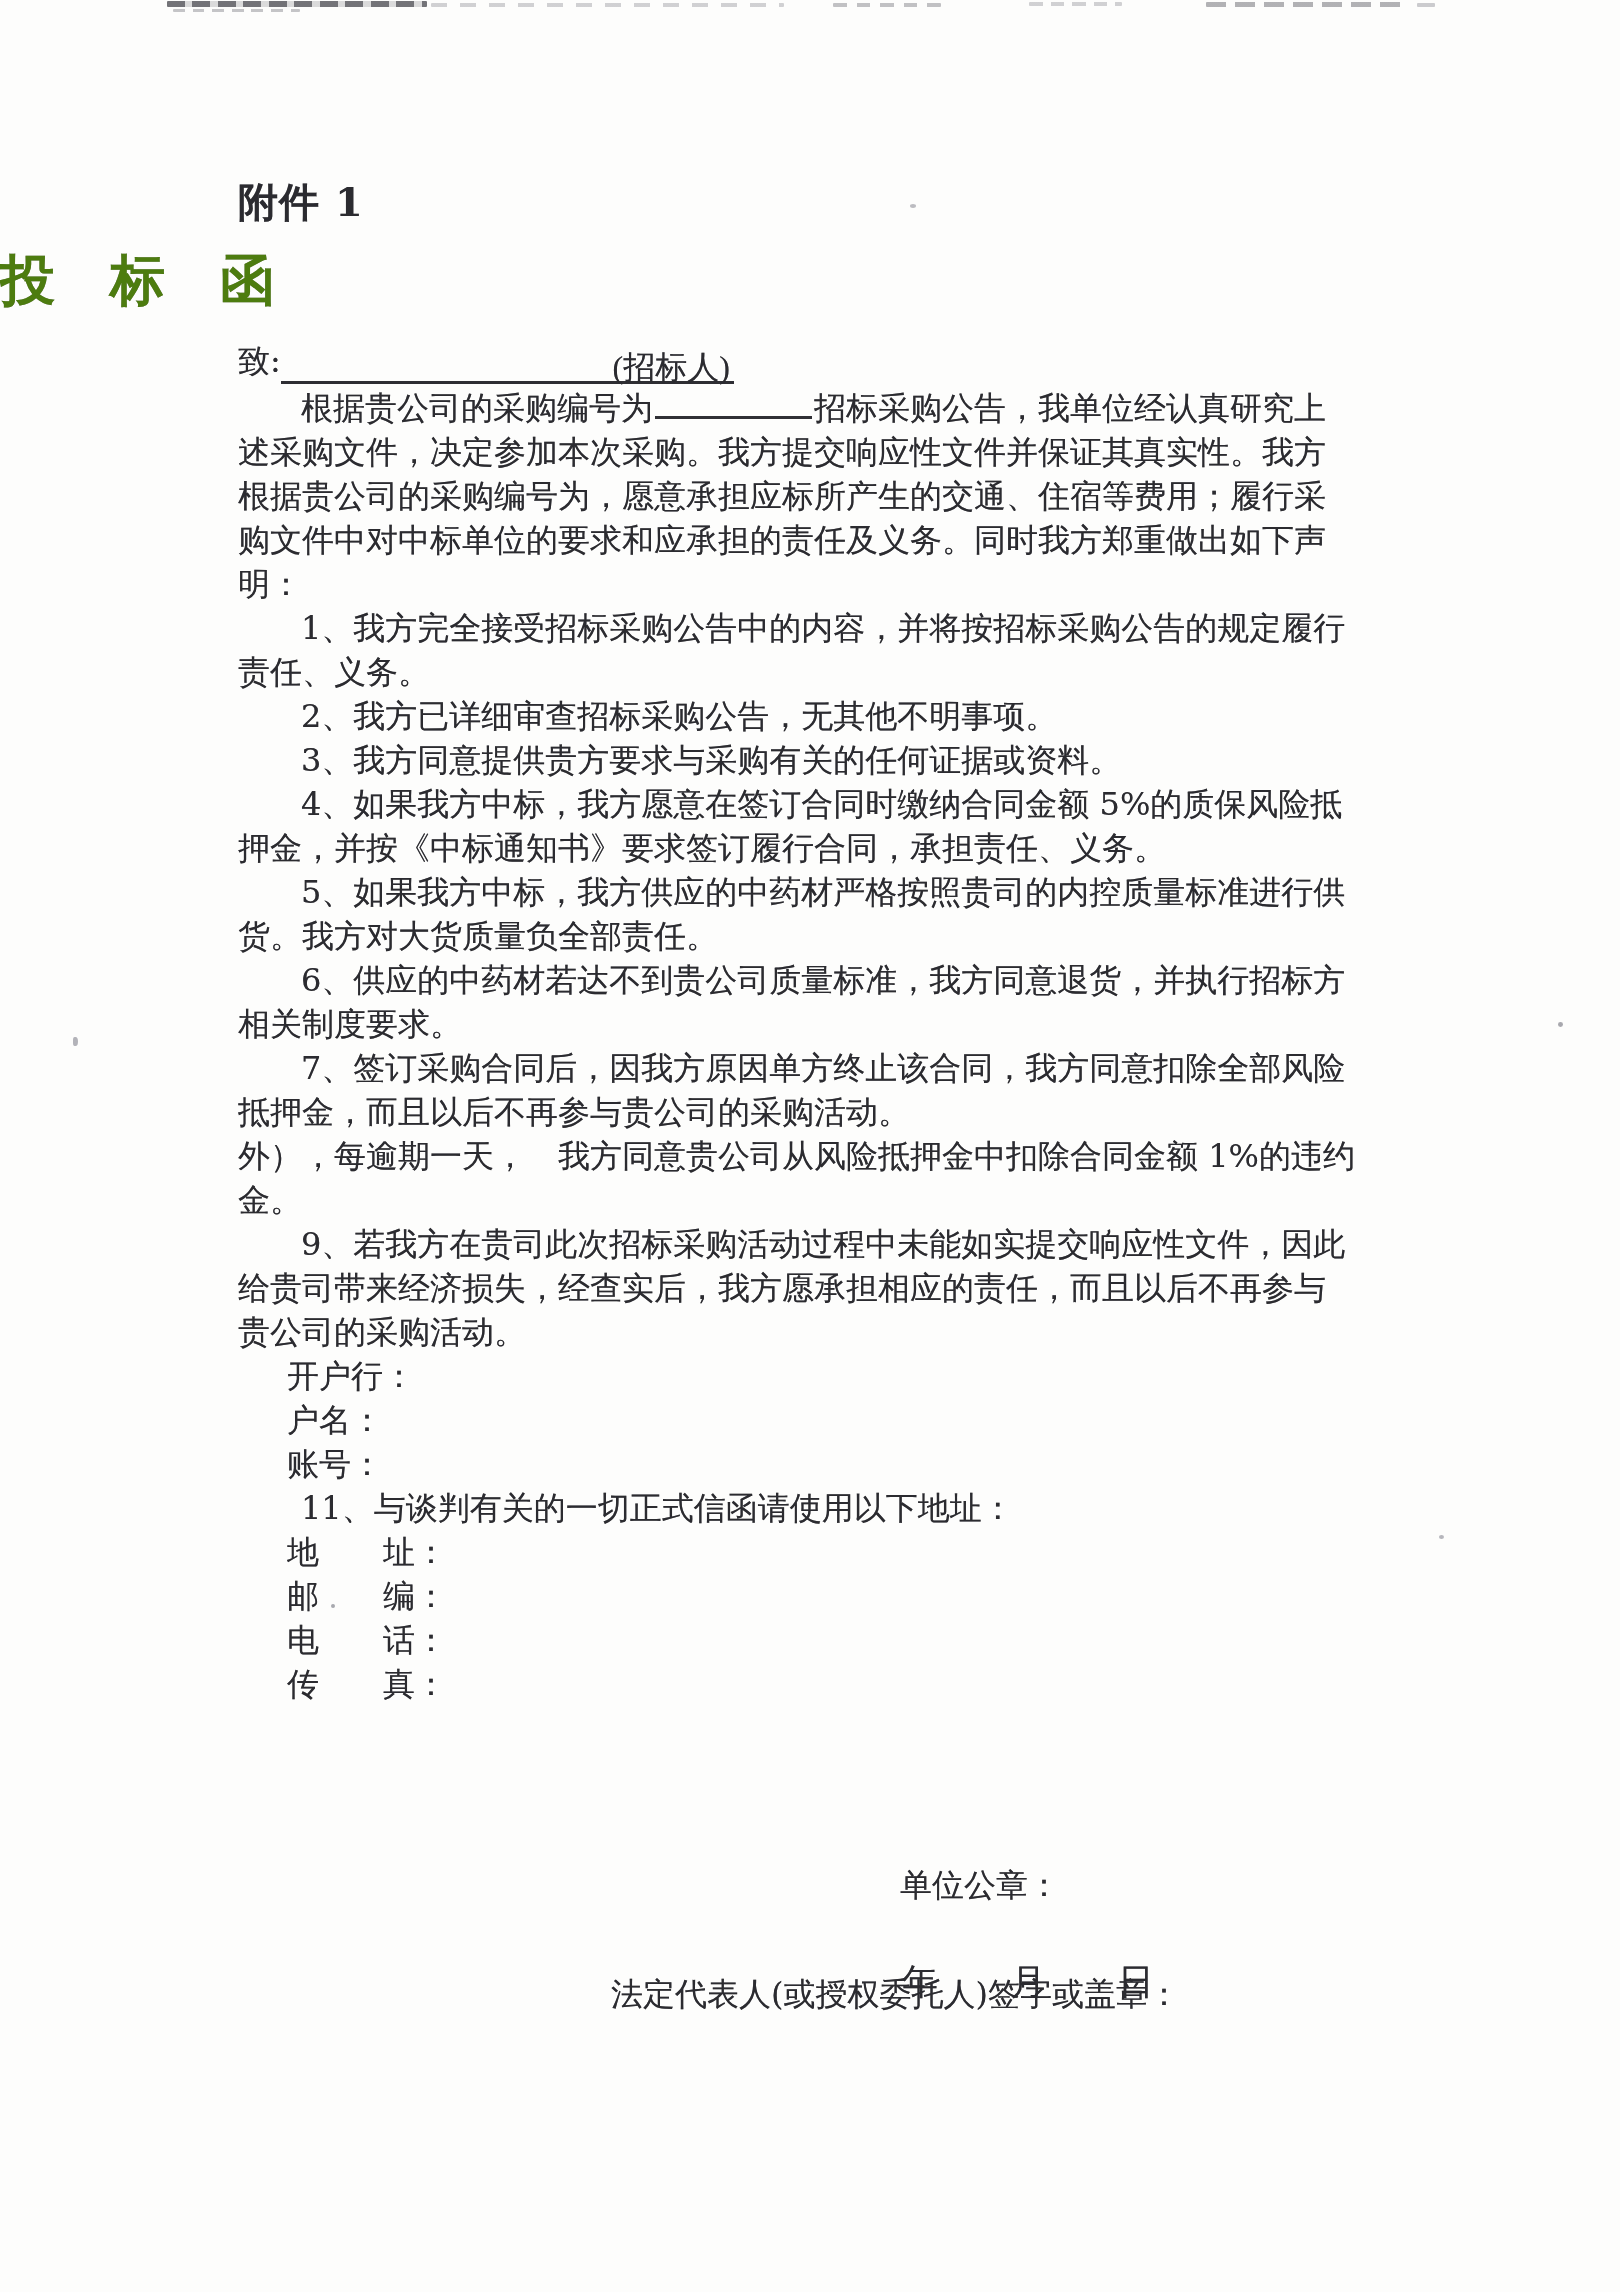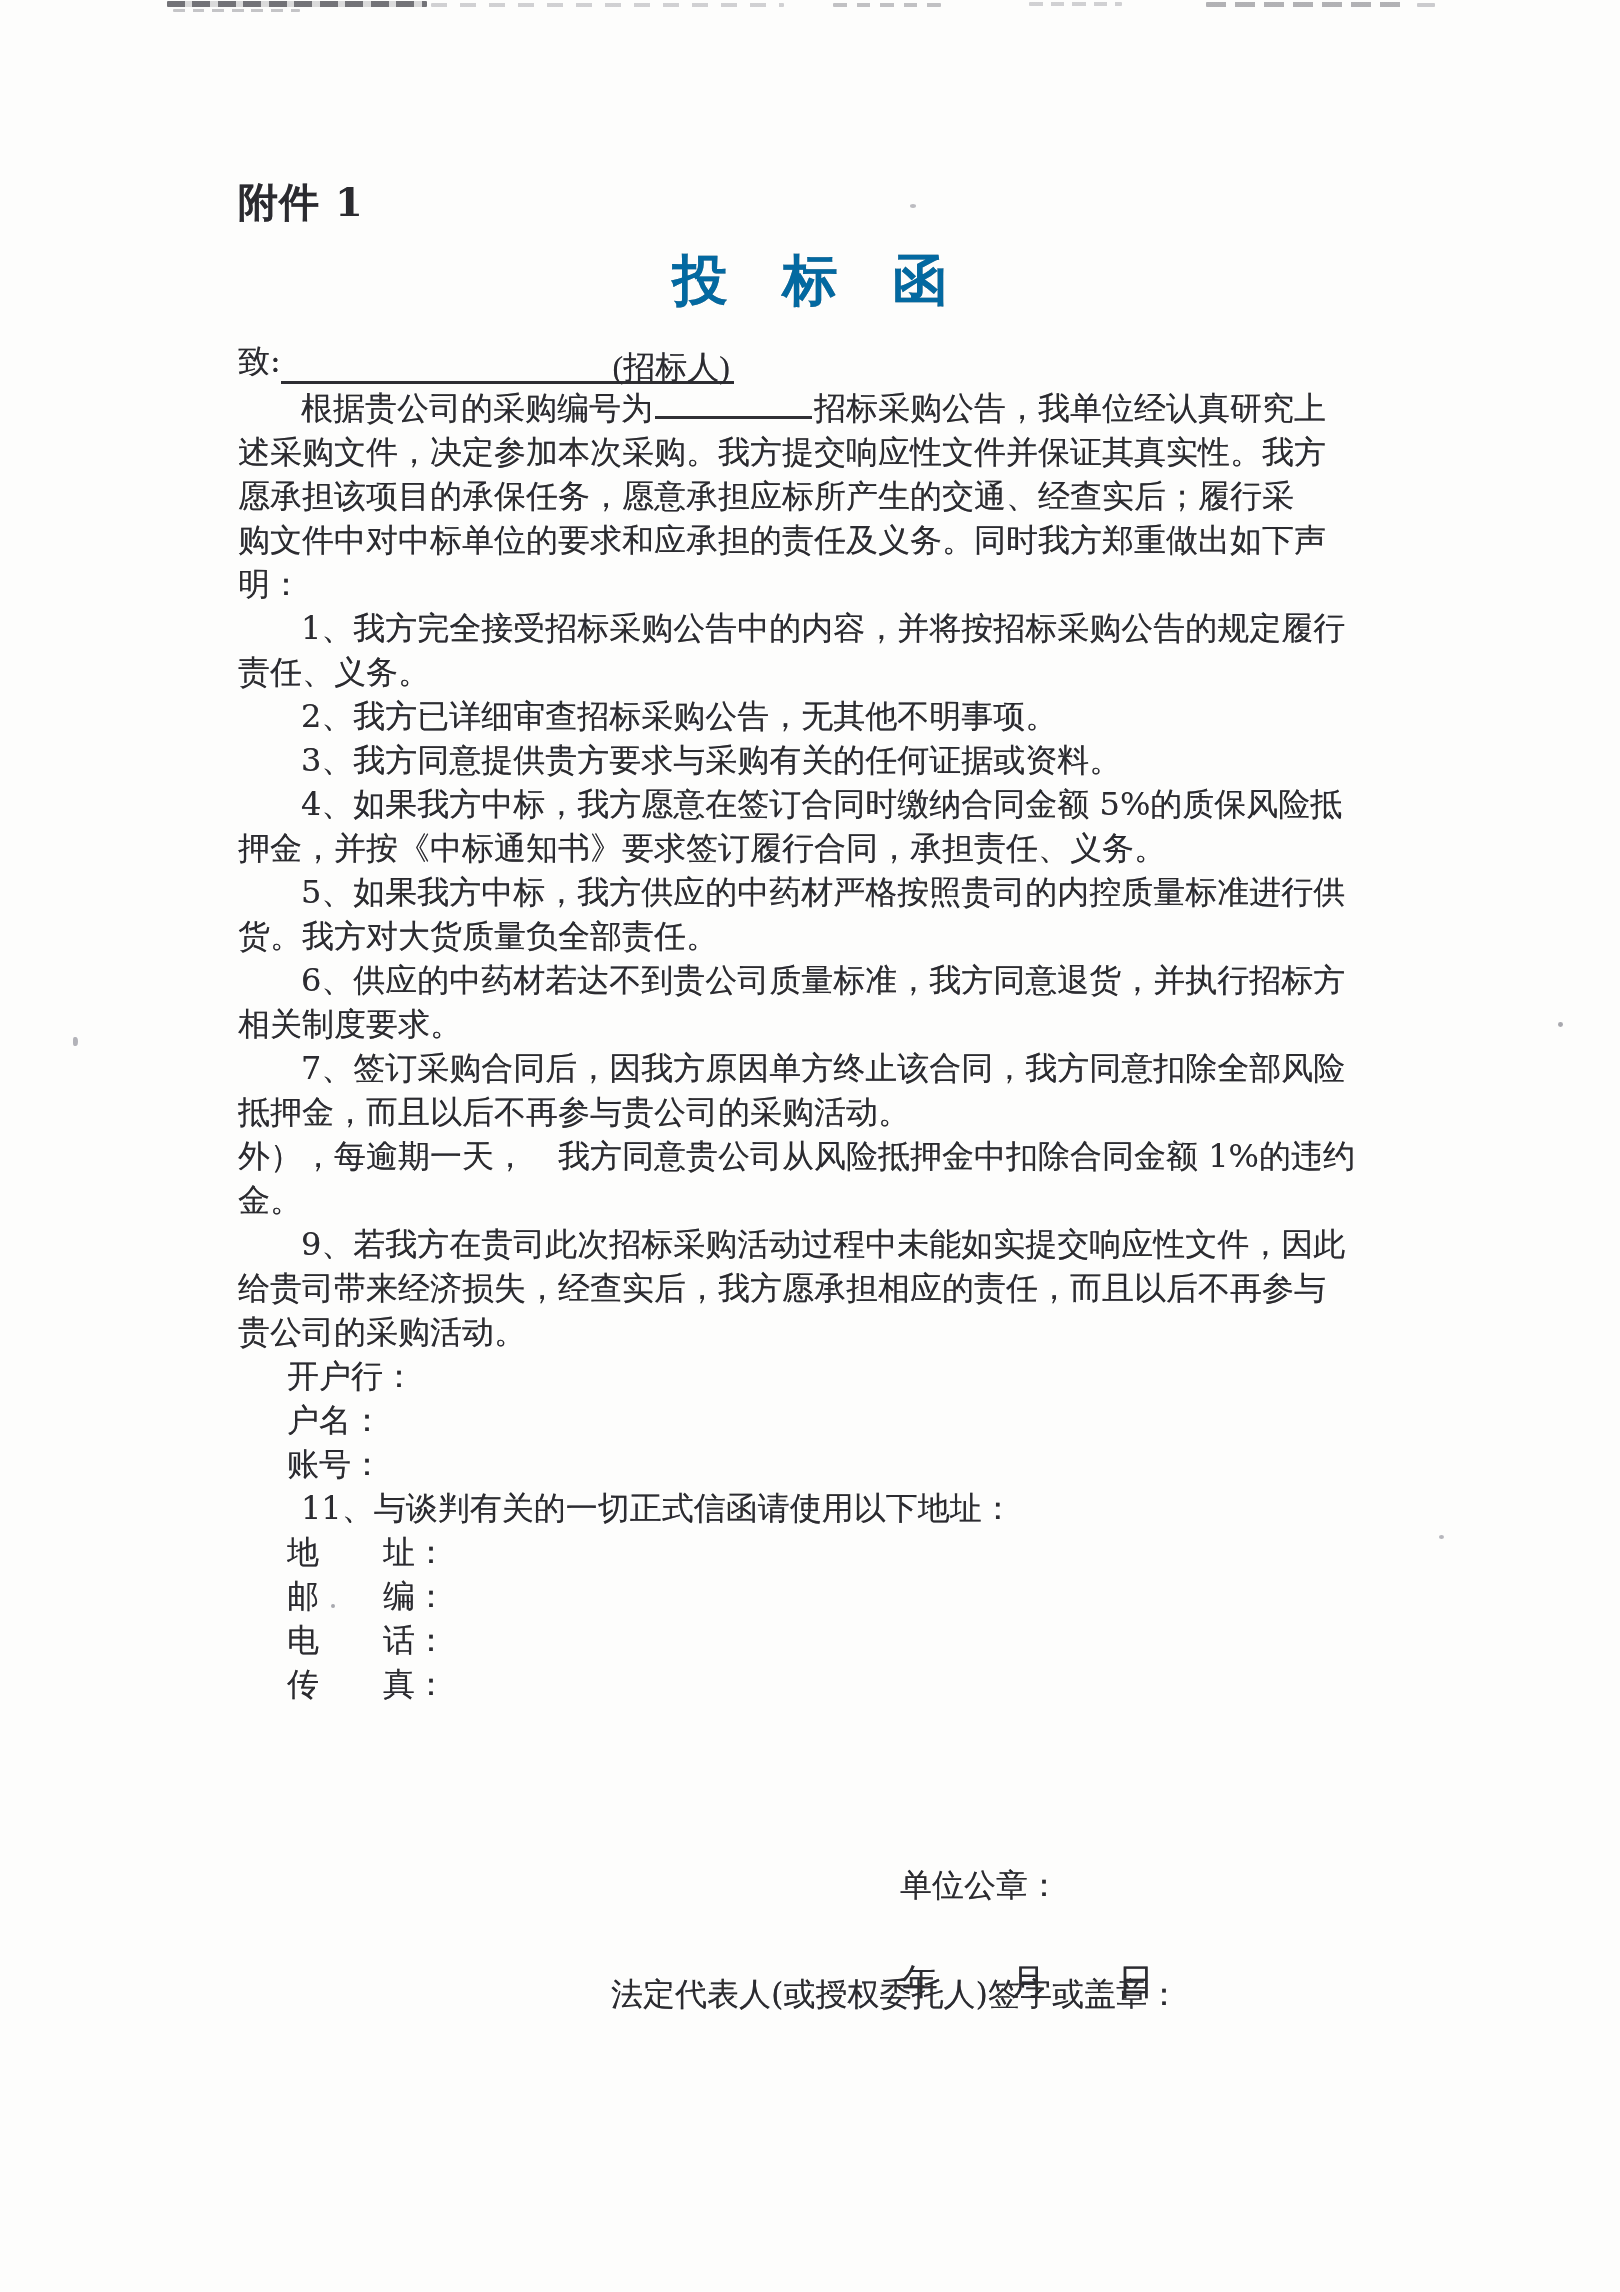--- a/index.html
+++ b/index.html
@@ -38,22 +38,22 @@
   
   .txt { text-shadow: 0 0 0.5px rgba(43,43,48,.55); }
   .attachment {
     position: absolute; left: 238px; top: 176px;
     font-size: 40px; font-weight: 600; letter-spacing: 1px; line-height: 51px;
     white-space: pre;
     text-align: center;
   }
   .doc-title {
     position: absolute; left: 0; top: 243px; width: 100%;
-    text-align: center; font-size: 55px; font-weight: 700; line-height: 73px;
-    white-space: pre; color: #0369a1;
+    text-align: left; font-size: 55px; font-weight: 700; line-height: 73px;
+    white-space: pre; color: #4d7c0f;
   }
   .salutation {
     position: absolute; left: 238px; top: 339px;
     font-size: 32px; line-height: 45px; white-space: pre;
   }
   .recipient-blank {
     display: inline-block; width: 453px; height: 39px;
     border-bottom: 3.9px solid #2e2e33;
     text-align: right; padding-right: 3.9px; vertical-align: bottom; font-family: Liberation Serif, serif;
   }
@@ -98,21 +98,21 @@
 
   <div class="attachment txt">附件 1</div>
 
   <div class="doc-title txt">投　标　函</div>
 
   <div class="salutation txt"><span>致:</span><span class="recipient-blank"><span>(招标人)</span></span></div>
 
   <div class="body-block">
     <div class="ln ind txt"><span>根据贵公司的采购编号为</span><span class="num-blank"></span><span>招标采购公告，我单位经认真研究上</span></div>
     <div class="ln txt">述采购文件，决定参加本次采购。我方提交响应性文件并保证其真实性。我方</div>
-    <div class="ln txt">愿承担该项目的承保任务，愿意承担应标所产生的交通、经查实后；履行采</div>
+    <div class="ln txt">根据贵公司的采购编号为，愿意承担应标所产生的交通、住宿等费用；履行采</div>
     <div class="ln txt">购文件中对中标单位的要求和应承担的责任及义务。同时我方郑重做出如下声</div>
     <div class="ln txt">明：</div>
     <div class="ln ind txt">1、我方完全接受招标采购公告中的内容，并将按招标采购公告的规定履行</div>
     <div class="ln txt">责任、义务。</div>
     <div class="ln ind txt">2、我方已详细审查招标采购公告，无其他不明事项。</div>
     <div class="ln ind txt">3、我方同意提供贵方要求与采购有关的任何证据或资料。</div>
     <div class="ln ind txt">4、如果我方中标，我方愿意在签订合同时缴纳合同金额 5%的质保风险抵</div>
     <div class="ln txt">押金，并按《中标通知书》要求签订履行合同，承担责任、义务。</div>
     <div class="ln ind txt">5、如果我方中标，我方供应的中药材严格按照贵司的内控质量标准进行供</div>
     <div class="ln txt">货。我方对大货质量负全部责任。</div>

